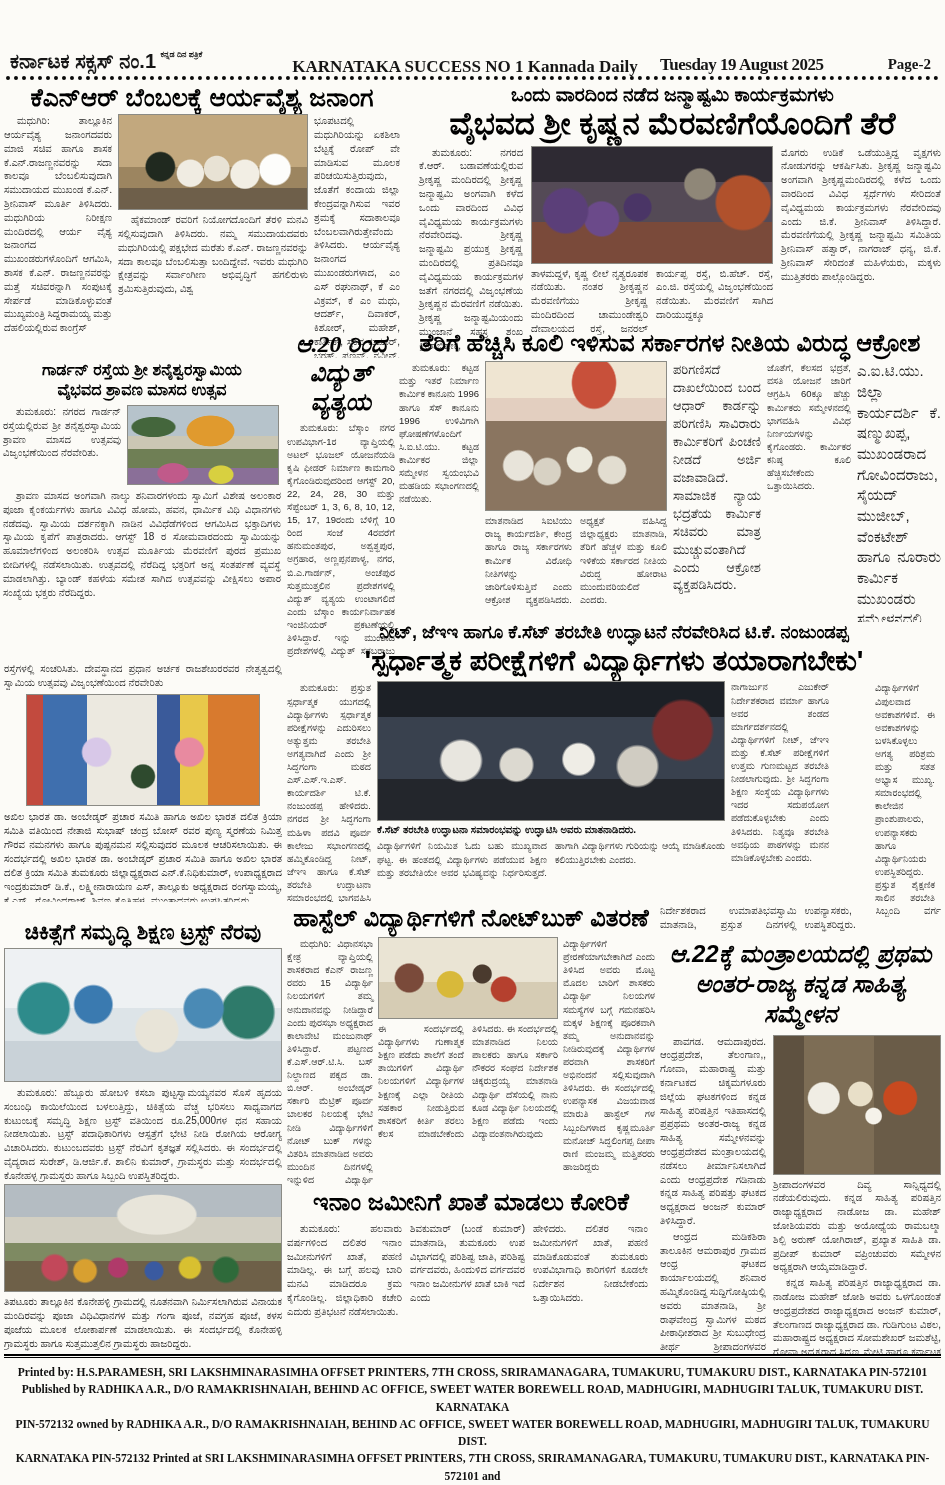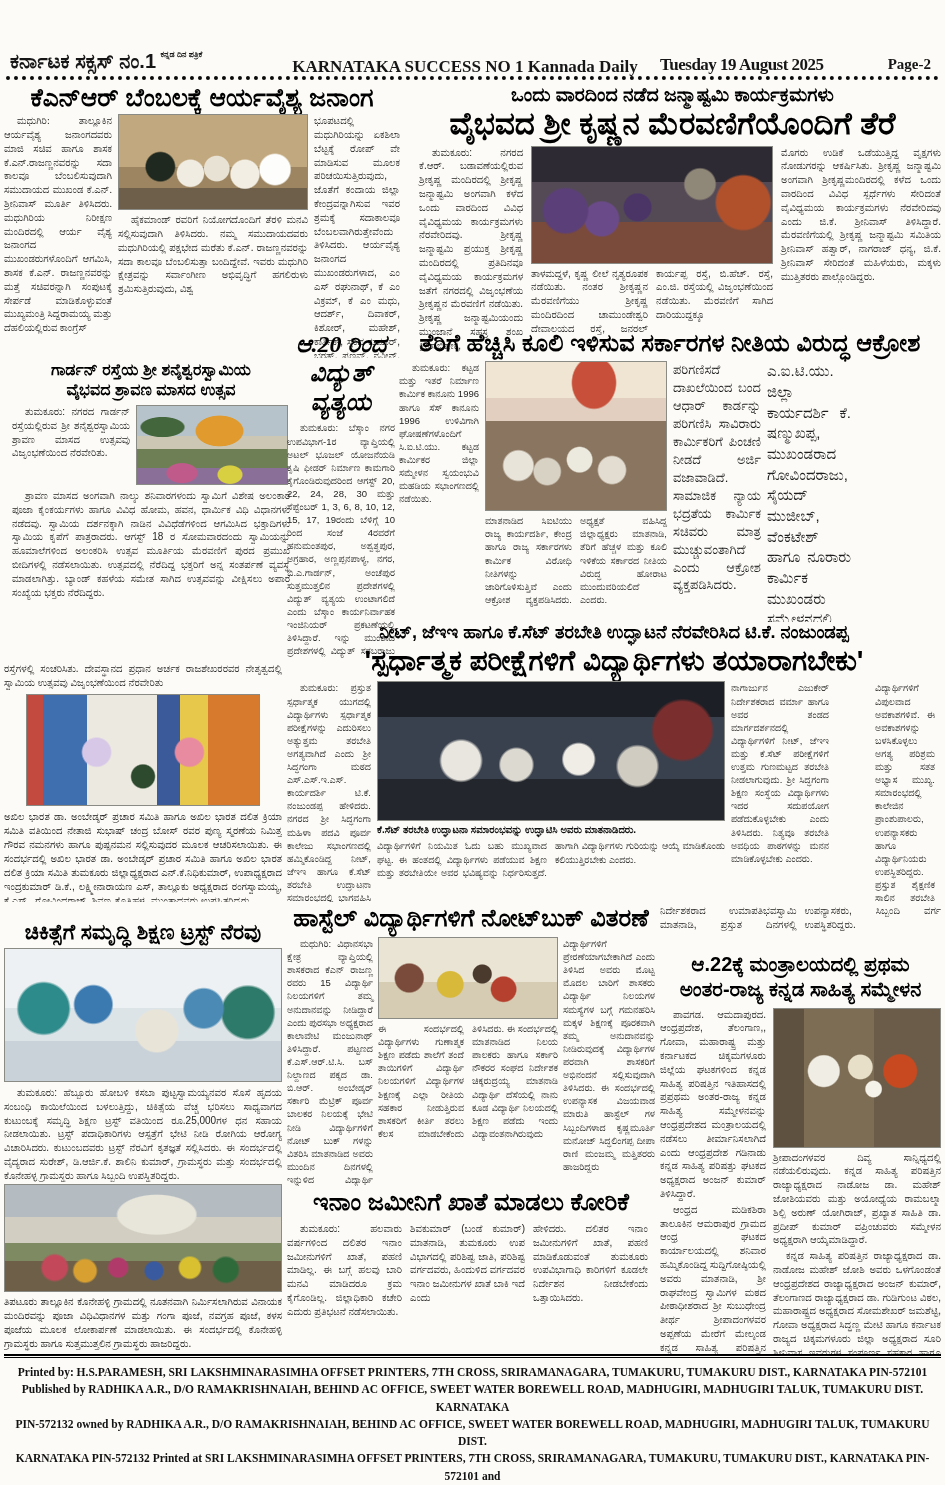--- a/index.html
+++ b/index.html
@@ -129,21 +129,21 @@
       <div style="width:242px;">
         <div class="photo ph-janm" style="width:242px;height:118px;"></div>
         <p class="body-text twocol" style="margin-top:3px;">ತಾಳಮದ್ದಳೆ, ಕೃಷ್ಣ ಲೀಲೆ ನೃತ್ಯರೂಪಕ ನಡೆಯಿತು. ನಂತರ ಶ್ರೀಕೃಷ್ಣನ ಮೆರವಣಿಗೆಯು ಶ್ರೀಕೃಷ್ಣ ಮಂದಿರದಿಂದ ಚಾಮುಂಡೇಶ್ವರಿ ದೇವಾಲಯದ ರಸ್ತೆ, ಜನರಲ್ ಕಾರ್ಯಪ್ಪ ರಸ್ತೆ, ಬಿ.ಹೆಚ್. ರಸ್ತೆ, ಎಂ.ಜಿ. ರಸ್ತೆಯಲ್ಲಿ ವಿಜೃಂಭಣೆಯಿಂದ ನಡೆಯಿತು. ಮೆರವಣಿಗೆ ಸಾಗಿದ ದಾರಿಯುದ್ದಕ್ಕೂ</p>
       </div>
       <div style="width:169px;">
           <p class="body-text">ಮೊಗರು ಉಡಿಕೆ ಒಡೆಯುತ್ತಿದ್ದ ವೃಕ್ಷಗಳು ನೋಡುಗರನ್ನು ಆಕರ್ಷಿಸಿತು. ಶ್ರೀಕೃಷ್ಣ ಜನ್ಮಾಷ್ಟಮಿ ಅಂಗವಾಗಿ ಶ್ರೀಕೃಷ್ಣಮಂದಿರದಲ್ಲಿ ಕಳೆದ ಒಂದು ವಾರದಿಂದ ವಿವಿಧ ಸ್ಪರ್ಧೆಗಳು ಸೇರಿದಂತೆ ವೈವಿಧ್ಯಮಯ ಕಾರ್ಯಕ್ರಮಗಳು ನೆರವೇರಿದವು ಎಂದು ಜಿ.ಕೆ. ಶ್ರೀನಿವಾಸ್ ತಿಳಿಸಿದ್ದಾರೆ. ಮೆರವಣಿಗೆಯಲ್ಲಿ ಶ್ರೀಕೃಷ್ಣ ಜನ್ಮಾಷ್ಟಮಿ ಸಮಿತಿಯ ಶ್ರೀನಿವಾಸ್ ಹತ್ವಾರ್, ನಾಗರಾಜ್ ಧನ್ಯ, ಜಿ.ಕೆ. ಶ್ರೀನಿವಾಸ್ ಸೇರಿದಂತೆ ಮಹಿಳೆಯರು, ಮಕ್ಕಳು ಮುತ್ತಿತರರು ಪಾಲ್ಗೊಂಡಿದ್ದರು.</p>
         </div>
     </div>
   </div>
 
-  <div class="article" style="left:12px;top:360px;width:278px;height:300px;">
+  <div class="article" style="left:3px;top:360px;width:278px;height:300px;">
     <h3 class="hl" style="font-size:16px;line-height:1.25;">
       <span>ಗಾರ್ಡನ್ ರಸ್ತೆಯ ಶ್ರೀ ಶನೈಶ್ವರಸ್ವಾಮಿಯ</span><br>
       <span>ವೈಭವದ ಶ್ರಾವಣ ಮಾಸದ ಉತ್ಸವ</span>
     </h3>
     <div class="cols" style="gap:6px;margin-top:5px;">
       <div style="width:118px;">
           <p class="body-text indent">ತುಮಕೂರು: ನಗರದ ಗಾರ್ಡನ್ ರಸ್ತೆಯಲ್ಲಿರುವ ಶ್ರೀ ಶನೈಶ್ವರಸ್ವಾಮಿಯ ಶ್ರಾವಣ ಮಾಸದ ಉತ್ಸವವು ವಿಜೃಂಭಣೆಯಿಂದ ನೆರವೇರಿತು.</p>
         </div>
       <div class="photo ph-garden" style="width:152px;height:80px;"></div>
     </div>
@@ -165,39 +165,42 @@
           <p class="body-text indent" style="font-size:9.5px;">ತುಮಕೂರು: ಕಟ್ಟಡ ಮತ್ತು ಇತರೆ ನಿರ್ಮಾಣ ಕಾರ್ಮಿಕ ಕಾನೂನು 1996 ಹಾಗೂ ಸೆಸ್ ಕಾನೂನು 1996 ಉಳಿವಿಗಾಗಿ ಘೋಷಣೆಗಳೊಂದಿಗೆ ಸಿ.ಐ.ಟಿ.ಯು. ಕಟ್ಟಡ ಕಾರ್ಮಿಕರ ಜಿಲ್ಲಾ ಸಮ್ಮೇಳನ ಸ್ವಯಂಭುವಿ ಮಹಡಿಯ ಸಭಾಂಗಣದಲ್ಲಿ ನಡೆಯಿತು.</p>
         </div>
       <div style="width:182px;">
         <div class="photo ph-tax" style="width:182px;height:150px;"></div>
         <p class="body-text twocol" style="margin-top:3px;font-size:9.5px;">ಮಾತನಾಡಿದ ಸಿಐಟಿಯು ರಾಜ್ಯ ಕಾರ್ಯದರ್ಶಿ, ಕೇಂದ್ರ ಹಾಗೂ ರಾಜ್ಯ ಸರ್ಕಾರಗಳು ಕಾರ್ಮಿಕ ವಿರೋಧಿ ನೀತಿಗಳನ್ನು ಜಾರಿಗೊಳಿಸುತ್ತಿವೆ ಎಂದು ಆಕ್ರೋಶ ವ್ಯಕ್ತಪಡಿಸಿದರು. ಅಧ್ಯಕ್ಷತೆ ವಹಿಸಿದ್ದ ಜಿಲ್ಲಾಧ್ಯಕ್ಷರು ಮಾತನಾಡಿ, ತೆರಿಗೆ ಹೆಚ್ಚಳ ಮತ್ತು ಕೂಲಿ ಇಳಿಕೆಯ ಸರ್ಕಾರದ ನೀತಿಯ ವಿರುದ್ಧ ಹೋರಾಟ ಮುಂದುವರಿಯಲಿದೆ ಎಂದರು.</p>
       </div>
       <div style="width:88px;">
           <p class="body-text" style="font-size:13px;">ಪರಿಗಣಿಸದೆ ದಾಖಲೆಯಿಂದ ಬಂದ ಆಧಾರ್ ಕಾರ್ಡನ್ನು ಪರಿಗಣಿಸಿ ಸಾವಿರಾರು ಕಾರ್ಮಿಕರಿಗೆ ಪಿಂಚಣಿ ನೀಡದೆ ಅರ್ಜಿ ವಜಾವಾಡಿದೆ. ಸಾಮಾಜಿಕ ನ್ಯಾಯ ಭದ್ರತೆಯ ಕಾರ್ಮಿಕ ಸಚಿವರು ಮಾತ್ರ ಮುಚ್ಚುವಂತಾಗಿದೆ ಎಂದು ಆಕ್ರೋಶ ವ್ಯಕ್ತಪಡಿಸಿದರು.</p>
         </div>
       <div style="width:84px;">
+          <p class="body-text" style="font-size:9.5px;">ಜೊತೆಗೆ, ಕೆಲಸದ ಭದ್ರತೆ, ವಸತಿ ಯೋಜನೆ ಜಾರಿಗೆ ಆಗ್ರಹಿಸಿ 60ಕ್ಕೂ ಹೆಚ್ಚು ಕಾರ್ಮಿಕರು ಸಮ್ಮೇಳನದಲ್ಲಿ ಭಾಗವಹಿಸಿ ವಿವಿಧ ನಿರ್ಣಯಗಳನ್ನು ಕೈಗೊಂಡರು. ಕಾರ್ಮಿಕರ ಕನಿಷ್ಠ ಕೂಲಿ ಹೆಚ್ಚಿಸಬೇಕೆಂದು ಒತ್ತಾಯಿಸಿದರು.</p>
+        </div>
+      <div style="width:84px;">
           <p class="body-text" style="font-size:15px;">ಎ.ಐ.ಟಿ.ಯು. ಜಿಲ್ಲಾ ಕಾರ್ಯದರ್ಶಿ ಕೆ. ಷಣ್ಮುಖಪ್ಪ, ಮುಖಂಡರಾದ ಗೋವಿಂದರಾಜು, ಸೈಯದ್ ಮುಜೀಬ್, ವೆಂಕಟೇಶ್ ಹಾಗೂ ನೂರಾರು ಕಾರ್ಮಿಕ ಮುಖಂಡರು ಸಮ್ಮೇಳನದಲ್ಲಿ ಉಪಸ್ಥಿತರಿದ್ದರು. ಗಂಗಾಧರ್ ವಂದಿಸಿದರು.</p>
         </div>
     </div>
   </div>
 
   <div class="article" style="left:287px;top:622px;width:654px;height:280px;">
     <p class="kicker" style="font-size:18px;">ನೀಟ್, ಜೆಇಇ ಹಾಗೂ ಕೆ.ಸೆಟ್ ತರಬೇತಿ ಉದ್ಘಾಟನೆ ನೆರವೇರಿಸಿದ ಟಿ.ಕೆ. ನಂಜುಂಡಪ್ಪ</p>
     <h1 class="hl" style="font-size:28px;line-height:1.05;margin-top:3px;">'ಸ್ಪರ್ಧಾತ್ಮಕ ಪರೀಕ್ಷೆಗಳಿಗೆ ವಿದ್ಯಾರ್ಥಿಗಳು ತಯಾರಾಗಬೇಕು'</h1>
     <div class="cols" style="gap:6px;margin-top:6px;">
       <div style="width:84px;">
           <p class="body-text indent" style="font-size:9.5px;">ತುಮಕೂರು: ಪ್ರಸ್ತುತ ಸ್ಪರ್ಧಾತ್ಮಕ ಯುಗದಲ್ಲಿ ವಿದ್ಯಾರ್ಥಿಗಳು ಸ್ಪರ್ಧಾತ್ಮಕ ಪರೀಕ್ಷೆಗಳನ್ನು ಎದುರಿಸಲು ಅತ್ಯುತ್ತಮ ತರಬೇತಿ ಅಗತ್ಯವಾಗಿದೆ ಎಂದು ಶ್ರೀ ಸಿದ್ಧಗಂಗಾ ಮಠದ ಎಸ್.ಎಸ್.ಇ.ಎಸ್. ಕಾರ್ಯದರ್ಶಿ ಟಿ.ಕೆ. ನಂಜುಂಡಪ್ಪ ಹೇಳಿದರು. ನಗರದ ಶ್ರೀ ಸಿದ್ಧಗಂಗಾ ಮಹಿಳಾ ಪದವಿ ಪೂರ್ವ ಕಾಲೇಜು ಸಭಾಂಗಣದಲ್ಲಿ ಹಮ್ಮಿಕೊಂಡಿದ್ದ ನೀಟ್, ಜೆಇಇ ಹಾಗೂ ಕೆ.ಸೆಟ್ ತರಬೇತಿ ಉದ್ಘಾಟನಾ ಸಮಾರಂಭದಲ್ಲಿ ಭಾಗವಹಿಸಿ ಅವರು ಮಾತನಾಡಿದರು.</p>
         </div>
       <div style="width:348px;">
         <div class="photo ph-exams" style="width:348px;height:140px;"></div>
         <p class="caption" style="margin-top:2px;font-weight:bold;">ಕೆ.ಸೆಟ್ ತರಬೇತಿ ಉದ್ಘಾಟನಾ ಸಮಾರಂಭವನ್ನು ಉದ್ಘಾಟಿಸಿ ಅವರು ಮಾತನಾಡಿದರು.</p>
         <p class="body-text twocol" style="margin-top:2px;font-size:9.5px;">ವಿದ್ಯಾರ್ಥಿಗಳಿಗೆ ನಿಯಮಿತ ಓದು ಬಹು ಮುಖ್ಯವಾದ ಘಟ್ಟ. ಈ ಹಂತದಲ್ಲಿ ವಿದ್ಯಾರ್ಥಿಗಳು ಪಡೆಯುವ ಶಿಕ್ಷಣ ಮತ್ತು ತರಬೇತಿಯೇ ಅವರ ಭವಿಷ್ಯವನ್ನು ನಿರ್ಧರಿಸುತ್ತದೆ. ಹಾಗಾಗಿ ವಿದ್ಯಾರ್ಥಿಗಳು ಗುರಿಯನ್ನು ಆಯ್ಕೆ ಮಾಡಿಕೊಂಡು ಕಲಿಯುತ್ತಿರಬೇಕು ಎಂದರು.</p>
       </div>
       <div style="width:98px;">
-          <p class="body-text" style="font-size:9.5px;">ನಾಗಾರ್ಜುನ ಎಜುಕೇರ್ ನಿರ್ದೇಶಕರಾದ ವರ್ಮಾ ಹಾಗೂ ಅವರ ತಂಡದ ಮಾರ್ಗದರ್ಶನದಲ್ಲಿ ವಿದ್ಯಾರ್ಥಿಗಳಿಗೆ ನೀಟ್, ಜೆಇಇ ಮತ್ತು ಕೆ.ಸೆಟ್ ಪರೀಕ್ಷೆಗಳಿಗೆ ಉತ್ತಮ ಗುಣಮಟ್ಟದ ತರಬೇತಿ ನೀಡಲಾಗುವುದು. ಶ್ರೀ ಸಿದ್ಧಗಂಗಾ ಶಿಕ್ಷಣ ಸಂಸ್ಥೆಯ ವಿದ್ಯಾರ್ಥಿಗಳು ಇದರ ಸದುಪಯೋಗ ಪಡೆದುಕೊಳ್ಳಬೇಕು ಎಂದು ತಿಳಿಸಿದರು. ನಿತ್ಯವೂ ತರಬೇತಿ ಅವಧಿಯ ಪಾಠಗಳನ್ನು ಮನನ ಮಾಡಿಕೊಳ್ಳಬೇಕು ಎಂದರು.</p>
+          <p class="body-text" style="font-size:9.5px;font-family:Liberation Serif, serif;">ನಾಗಾರ್ಜುನ ಎಜುಕೇರ್ ನಿರ್ದೇಶಕರಾದ ವರ್ಮಾ ಹಾಗೂ ಅವರ ತಂಡದ ಮಾರ್ಗದರ್ಶನದಲ್ಲಿ ವಿದ್ಯಾರ್ಥಿಗಳಿಗೆ ನೀಟ್, ಜೆಇಇ ಮತ್ತು ಕೆ.ಸೆಟ್ ಪರೀಕ್ಷೆಗಳಿಗೆ ಉತ್ತಮ ಗುಣಮಟ್ಟದ ತರಬೇತಿ ನೀಡಲಾಗುವುದು. ಶ್ರೀ ಸಿದ್ಧಗಂಗಾ ಶಿಕ್ಷಣ ಸಂಸ್ಥೆಯ ವಿದ್ಯಾರ್ಥಿಗಳು ಇದರ ಸದುಪಯೋಗ ಪಡೆದುಕೊಳ್ಳಬೇಕು ಎಂದು ತಿಳಿಸಿದರು. ನಿತ್ಯವೂ ತರಬೇತಿ ಅವಧಿಯ ಪಾಠಗಳನ್ನು ಮನನ ಮಾಡಿಕೊಳ್ಳಬೇಕು ಎಂದರು.</p>
         </div>
       <div style="width:100px;">
           <p class="body-text" style="font-size:9.5px;margin-left:40px;">ವಿದ್ಯಾರ್ಥಿಗಳಿಗೆ ವಿಪುಲವಾದ ಅವಕಾಶಗಳಿವೆ. ಈ ಅವಕಾಶಗಳನ್ನು ಬಳಸಿಕೊಳ್ಳಲು ಅಗತ್ಯ ಪರಿಶ್ರಮ ಮತ್ತು ಸತತ ಅಭ್ಯಾಸ ಮುಖ್ಯ. ಸಮಾರಂಭದಲ್ಲಿ ಕಾಲೇಜಿನ ಪ್ರಾಂಶುಪಾಲರು, ಉಪನ್ಯಾಸಕರು ಹಾಗೂ ವಿದ್ಯಾರ್ಥಿನಿಯರು ಉಪಸ್ಥಿತರಿದ್ದರು. ಪ್ರಸ್ತುತ ಶೈಕ್ಷಣಿಕ ಸಾಲಿನ ತರಬೇತಿ ತರಗತಿಗಳು ಪ್ರಾರಂಭಗೊಂಡಿವೆ ಎಂದು ತಿಳಿಸಿದರು.</p>
         </div>
     </div>
   </div>
 
   <div class="article" style="left:4px;top:662px;width:278px;height:240px;">
     <p class="body-text">ರಸ್ತೆಗಳಲ್ಲಿ ಸಂಚರಿಸಿತು. ದೇವಸ್ಥಾನದ ಪ್ರಧಾನ ಅರ್ಚಕ ರಾಜಶೇಖರರವರ ನೇತೃತ್ವದಲ್ಲಿ ಸ್ವಾಮಿಯ ಉತ್ಸವವು ವಿಜೃಂಭಣೆಯಿಂದ ನೆರವೇರಿತು</p>
     <div class="photo ph-bose" style="width:234px;height:112px;margin:4px auto 0;"></div>
@@ -226,21 +229,21 @@
         <p class="body-text twocol" style="margin-top:3px;font-size:9.5px;">ಈ ಸಂದರ್ಭದಲ್ಲಿ ವಿದ್ಯಾರ್ಥಿಗಳು ಗುಣಾತ್ಮಕ ಶಿಕ್ಷಣ ಪಡೆದು ಶಾಲೆಗೆ ತಂದೆ ತಾಯಿಗಳಿಗೆ ವಿದ್ಯಾರ್ಥಿ ನಿಲಯಗಳಿಗೆ ವಿದ್ಯಾರ್ಥಿಗಳ ಶಿಕ್ಷಣಕ್ಕೆ ಎಲ್ಲಾ ರೀತಿಯ ಸಹಕಾರ ನೀಡುತ್ತಿರುವ ಶಾಸಕರಿಗೆ ಕೀರ್ತಿ ತರಲು ಕೆಲಸ ಮಾಡಬೇಕೆಂದು ತಿಳಿಸಿದರು. ಈ ಸಂದರ್ಭದಲ್ಲಿ ಮಾತನಾಡಿದ ನಿಲಯ ಪಾಲಕರು ಹಾಗೂ ಸರ್ಕಾರಿ ನೌಕರರ ಸಂಘದ ನಿರ್ದೇಶಕ ಚಿಕ್ಕರುದ್ರಯ್ಯ ಮಾತನಾಡಿ ವಿದ್ಯಾರ್ಥಿ ದೆಸೆಯಲ್ಲಿ ನಾನು ಕೂಡ ವಿದ್ಯಾರ್ಥಿ ನಿಲಯದಲ್ಲಿ ಶಿಕ್ಷಣ ಪಡೆದು ಇಂದು ವಿದ್ಯಾವಂತನಾಗಿರುವುದು</p>
       </div>
       <div style="width:92px;">
           <p class="body-text" style="font-size:9.5px;">ವಿದ್ಯಾರ್ಥಿಗಳಿಗೆ ಪ್ರೇರಣೆಯಾಗಬೇಕಾಗಿದೆ ಎಂದು ತಿಳಿಸಿದ ಅವರು ಮೊಟ್ಟ ಮೊದಲ ಬಾರಿಗೆ ಶಾಸಕರು ವಿದ್ಯಾರ್ಥಿ ನಿಲಯಗಳ ಸಮಸ್ಯೆಗಳ ಬಗ್ಗೆ ಗಮನಹರಿಸಿ ಮಕ್ಕಳ ಶಿಕ್ಷಣಕ್ಕೆ ಪೂರಕವಾಗಿ ತಮ್ಮ ಅನುದಾನವನ್ನು ನೀಡಿರುವುದಕ್ಕೆ ವಿದ್ಯಾರ್ಥಿಗಳ ಪರವಾಗಿ ಶಾಸಕರಿಗೆ ಅಭಿನಂದನೆ ಸಲ್ಲಿಸುವುದಾಗಿ ತಿಳಿಸಿದರು. ಈ ಸಂದರ್ಭದಲ್ಲಿ ಉಪನ್ಯಾಸಕ ವಿಜಯವಾಡ ಮಾರುತಿ ಹಾಸ್ಟೆಲ್ ಗಳ ಸಿಬ್ಬಂದಿಗಳಾದ ಕೃಷ್ಣಮೂರ್ತಿ ಮನೋಜ್ ಸಿದ್ಧಲಿಂಗಪ್ಪ ದೀಪಾ ರಾಣಿ ಮಂಜಮ್ಮ ಮತ್ತಿತರರು ಹಾಜರಿದ್ದರು</p>
         </div>
     </div>
   </div>
 
   <div class="article" style="left:660px;top:904px;width:281px;height:450px;">
     <p class="body-text twocol">ನಿರ್ದೇಶಕರಾದ ಉಮಾಪತಿಭವಸ್ವಾಮಿ ಮಾತನಾಡಿ, ಪ್ರಸ್ತುತ ದಿನಗಳಲ್ಲಿ ಉಪನ್ಯಾಸಕರು, ಸಿಬ್ಬಂದಿ ವರ್ಗ ಉಪಸ್ಥಿತರಿದ್ದರು.</p>
-    <h3 class="hl" style="font-size:20px;line-height:1.25;margin-top:20px;">
+    <h3 class="hl" style="font-size:24px;line-height:1.25;margin-top:7px;font-style:italic;">
       <span>ಆ.22ಕ್ಕೆ ಮಂತ್ರಾಲಯದಲ್ಲಿ ಪ್ರಥಮ</span><br>
       <span>ಅಂತರ-ರಾಜ್ಯ ಕನ್ನಡ ಸಾಹಿತ್ಯ ಸಮ್ಮೇಳನ</span>
     </h3>
     <div class="cols" style="gap:7px;margin-top:6px;">
       <div style="width:106px;">
         <p class="body-text indent">ಪಾವಗಡ. ಆಮದಾಪುರದ. ಆಂಧ್ರಪ್ರದೇಶ, ತೆಲಂಗಾಣ,, ಗೋವಾ, ಮಹಾರಾಷ್ಟ್ರ ಮತ್ತು ಕರ್ನಾಟಕದ ಚಿಕ್ಕಮಗಳೂರು ಜಿಲ್ಲೆಯ ಘಟಕಗಳಿಂದ ಕನ್ನಡ ಸಾಹಿತ್ಯ ಪರಿಷತ್ತಿನ ಇತಿಹಾಸದಲ್ಲಿ ಪ್ರಪ್ರಥಮ ಅಂತರ-ರಾಜ್ಯ ಕನ್ನಡ ಸಾಹಿತ್ಯ ಸಮ್ಮೇಳನವನ್ನು ಆಂಧ್ರಪ್ರದೇಶದ ಮಂತ್ರಾಲಯದಲ್ಲಿ ನಡೆಸಲು ತೀರ್ಮಾನಿಸಲಾಗಿದೆ ಎಂದು ಆಂಧ್ರಪ್ರದೇಶ ಗಡಿನಾಡು ಕನ್ನಡ ಸಾಹಿತ್ಯ ಪರಿಷತ್ತು ಘಟಕದ ಅಧ್ಯಕ್ಷರಾದ ಅಂಜನ್ ಕುಮಾರ್ ತಿಳಿಸಿದ್ದಾರೆ.</p>
         <p class="body-text indent" style="margin-top:2px;">ಆಂಧ್ರದ ಮಡಿಕಶಿರಾ ತಾಲೂಕಿನ ಆಮರಾಪುರ ಗ್ರಾಮದ ಆಂಧ್ರ ಘಟಕದ ಕಾರ್ಯಾಲಯದಲ್ಲಿ ಶನಿವಾರ ಹಮ್ಮಿಕೊಂಡಿದ್ದ ಸುದ್ದಿಗೋಷ್ಠಿಯಲ್ಲಿ ಅವರು ಮಾತನಾಡಿ, ಶ್ರೀ ರಾಘವೇಂದ್ರ ಸ್ವಾಮಿಗಳ ಮಠದ ಪೀಠಾಧೀಶರಾದ ಶ್ರೀ ಸುಬುಧೇಂದ್ರ ತೀರ್ಥ ಶ್ರೀಪಾದಂಗಳವರ ಅಪ್ಪಣೆಯ ಮೇರೆಗೆ ಮೇಲ್ಕಂಡ ಕನ್ನಡ ಸಾಹಿತ್ಯ ಪರಿಷತ್ತಿನ ಘಟಕಗಳೆಲ್ಲವೂ ಸೇರಿ ಈ ತಿಂಗಳ 22ನೆಯ ತಾರೀಕು ಶುಕ್ರವಾರ ಒಂದು ದಿನದ ಅಂತರ-ರಾಜ್ಯ ಸಾಹಿತ್ಯ ಸಮ್ಮೇಳನ ನಡೆಸಲು ನಿಶ್ಚಯಿಸಲಾಗಿದೆ. ಉದ್ಘಾಟನೆ ಹಾಗೂ ಸಮಾರೋಪವು ಮಂತ್ರಾಲಯದ ಶ್ರೀ ರಾಘವೇಂದ್ರ ಸ್ವಾಮಿಗಳ ಮಠದ ಪೀಠಾಧೀಶರಾದ ಶ್ರೀ ಸುಬುಧೇಂದ್ರ ತೀರ್ಥ</p>
       </div>
       <div style="width:168px;">
         <div class="photo ph-mant" style="width:168px;height:140px;"></div>

